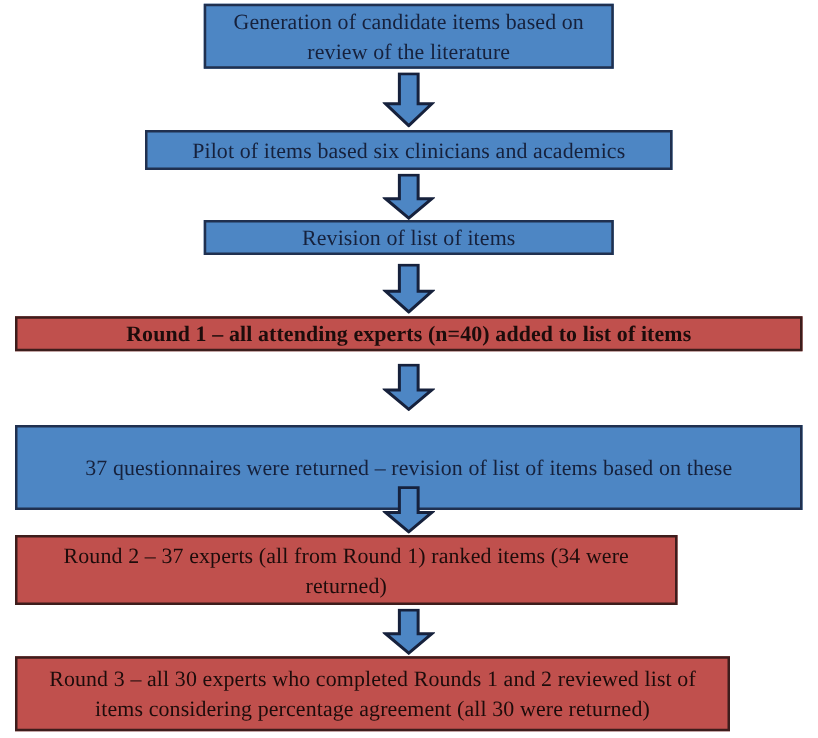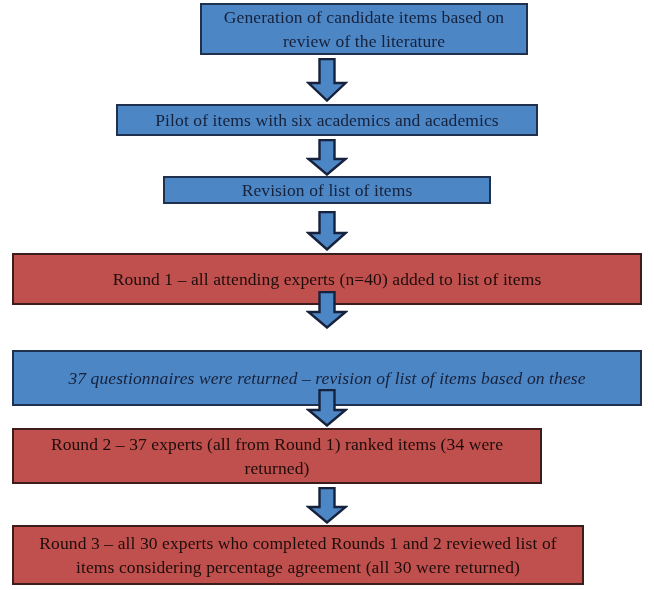--- a/index.html
+++ b/index.html
@@ -56,61 +56,61 @@
   }
   .connector svg {
     display: block;
   }
 </style>
 </head>
 <body>
 
 <div id="flowchart">
 
-  <div class="node blue" style="left:163px; top:3px; width:328px; height:52px;margin-left:37px;">
+  <div class="node blue" style="left:163px; top:3px; width:328px; height:52px;">
     <span class="node-text">Generation of candidate items based on review of the literature</span>
   </div>
 
   <div class="connector" style="left:306px; top:58px; width:42px; height:44px;">
     <svg width="42" height="44" viewBox="0 0 42 44" xmlns="http://www.w3.org/2000/svg">
       <polygon points="13.5,1 28.5,1 28.5,25 39.5,25 21,42.5 2.5,25 13.5,25" fill="#4d86c4" stroke="#16213c" stroke-width="2.4" stroke-linejoin="miter"></polygon>
     </svg>
   </div>
 
   <div class="node blue" style="left:116px; top:104px; width:422px; height:32px;">
-    <span class="node-text">Pilot of items with six academics and academics</span>
+    <span class="node-text">Pilot of items based six clinicians and academics</span>
   </div>
 
   <div class="connector" style="left:306px; top:139px; width:42px; height:37px;">
     <svg width="42" height="37" viewBox="0 0 42 37" xmlns="http://www.w3.org/2000/svg">
       <polygon points="13.5,1 28.5,1 28.5,20 39.5,20 21,35.5 2.5,20 13.5,20" fill="#4d86c4" stroke="#16213c" stroke-width="2.4" stroke-linejoin="miter"></polygon>
     </svg>
   </div>
 
   <div class="node blue" style="left:163px; top:176px; width:328px; height:28px;">
     <span class="node-text">Revision of list of items</span>
   </div>
 
   <div class="connector" style="left:306px; top:211px; width:42px; height:40px;">
     <svg width="42" height="40" viewBox="0 0 42 40" xmlns="http://www.w3.org/2000/svg">
       <polygon points="13.5,1 28.5,1 28.5,22 39.5,22 21,38.5 2.5,22 13.5,22" fill="#4d86c4" stroke="#16213c" stroke-width="2.4" stroke-linejoin="miter"></polygon>
     </svg>
   </div>
 
-  <div class="node red" style="left:12px; top:253px; width:630px; height:52px;">
+  <div class="node red" style="left:12px; top:253px; width:630px; height:28px;font-weight:bold;">
     <span class="node-text">Round 1 – all attending experts (n=40) added to list of items</span>
   </div>
 
   <div class="connector" style="left:306px; top:291px; width:42px; height:38px;">
     <svg width="42" height="38" viewBox="0 0 42 38" xmlns="http://www.w3.org/2000/svg">
       <polygon points="13.5,1 28.5,1 28.5,21 39.5,21 21,36.5 2.5,21 13.5,21" fill="#4d86c4" stroke="#16213c" stroke-width="2.4" stroke-linejoin="miter"></polygon>
     </svg>
   </div>
 
-  <div class="node blue" style="left:12px; top:350px; width:630px; height:56px;font-style:italic;">
+  <div class="node blue" style="left:12px; top:340px; width:630px; height:68px;">
     <span class="node-text">37 questionnaires were returned – revision of list of items based on these</span>
   </div>
 
   <div class="connector" style="left:306px; top:389px; width:42px; height:38px;">
     <svg width="42" height="38" viewBox="0 0 42 38" xmlns="http://www.w3.org/2000/svg">
       <polygon points="13.5,1 28.5,1 28.5,21 39.5,21 21,36.5 2.5,21 13.5,21" fill="#4d86c4" stroke="#16213c" stroke-width="2.4" stroke-linejoin="miter"></polygon>
     </svg>
   </div>
 
   <div class="node red" style="left:12px; top:428px; width:530px; height:56px;justify-content:center;">

